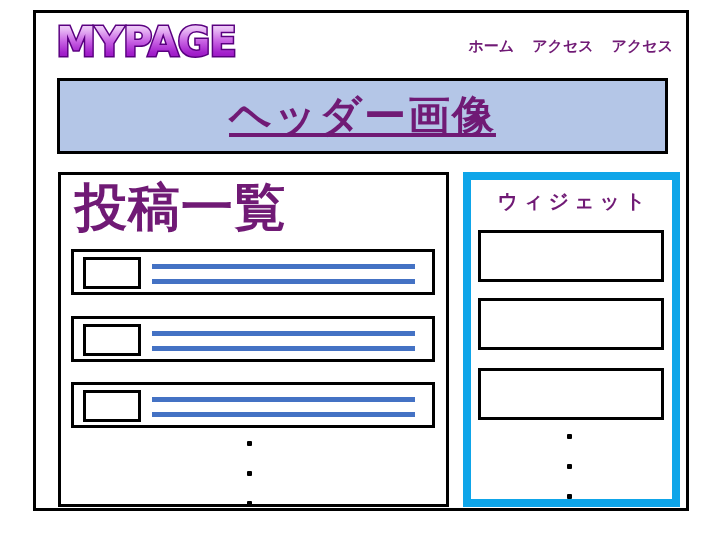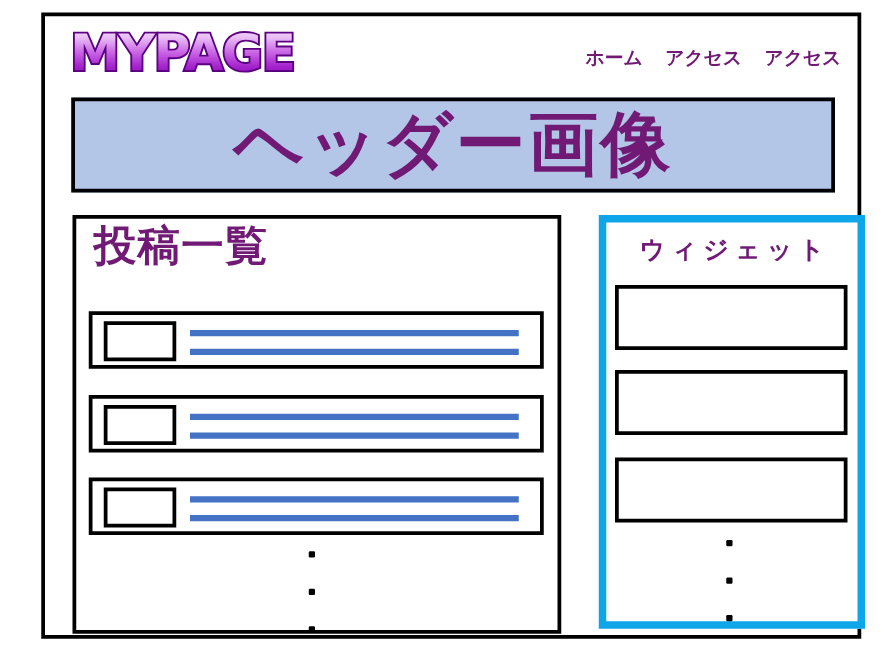--- a/index.html
+++ b/index.html
@@ -19,50 +19,50 @@
     position:absolute; top:24px; right:13px; display:flex; gap:18px;
     font-size:15px; font-weight:bold; white-space:nowrap;
   }
   .nav-item { cursor:pointer; }
   
   .header-image {
     position:absolute; left:21px; top:65px; width:605px; height:70px;
     border:3px solid #000; background:#b4c6e7;
     display:flex; align-items:center; justify-content:center;
   }
-  .header-image span { font-size:56px; font-weight:bold; letter-spacing:2px; }
+  .header-image span { font-size:42px; font-weight:bold; letter-spacing:2px;text-decoration:underline; }
   
   .posts {
     position:absolute; left:22px; top:159px; width:385px; height:329px;
     border:3px solid #000; background:#fff;
   }
   .posts h2 {
     position:absolute; left:14px; top:4px; margin:0;
-    font-size:34px; font-weight:bold; line-height:1.1; letter-spacing:1px;
+    font-size:52px; font-weight:bold; line-height:1.1; letter-spacing:1px;
   }
   .post-item {
     position:absolute; left:10px; width:358px; height:40px;
     border:3px solid #000; background:#fff; cursor:pointer;
   }
   .post-item.p1 { top:74px; }
   .post-item.p2 { top:141px; }
   .post-item.p3 { top:207px; }
   .thumb {
     position:absolute; left:9px; top:5px; width:52px; height:26px;
     border:3px solid #000; background:#fff;
   }
   .line {
     position:absolute; left:78px; width:263px; height:5px; background:#4472c4;
   }
   .line.l1 { top:12px; }
   .line.l2 { top:27px; }
   
   .widgets {
     position:absolute; left:427px; top:159px; width:201px; height:319px;
-    border:6px solid #0ea5e9; background:#fff;margin-left:16px;
+    border:8px solid #0ea5e9; background:#fff;
   }
   .widgets h2 {
     margin:8px 0 0 0; text-align:center;
     font-size:20px; font-weight:bold; letter-spacing:5px; text-indent:5px;
   }
   .wbox {
     position:absolute; left:7px; width:180px; height:46px;
     border:3px solid #000; background:#fff; cursor:pointer;
   }
   .wbox.w1 { top:50px; }

